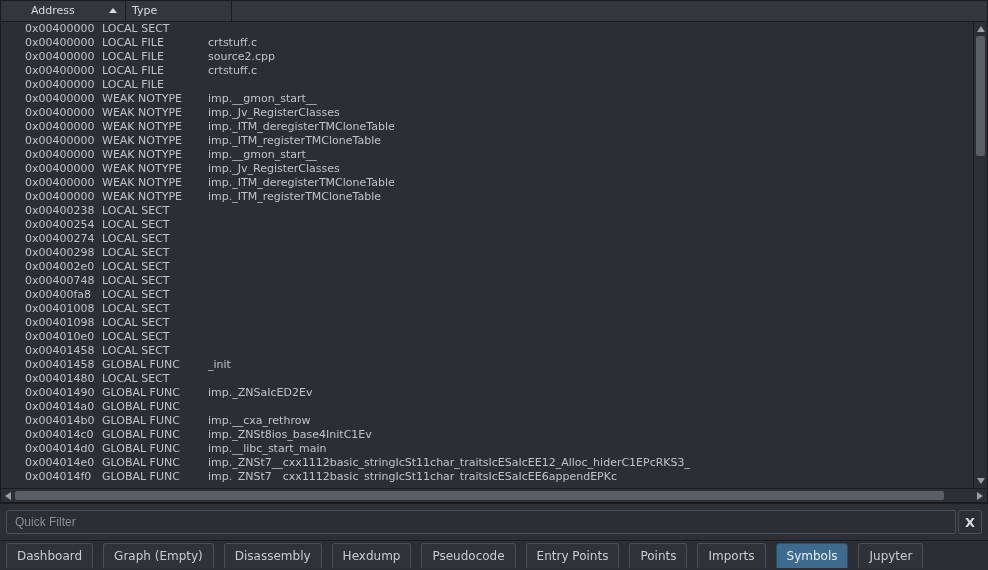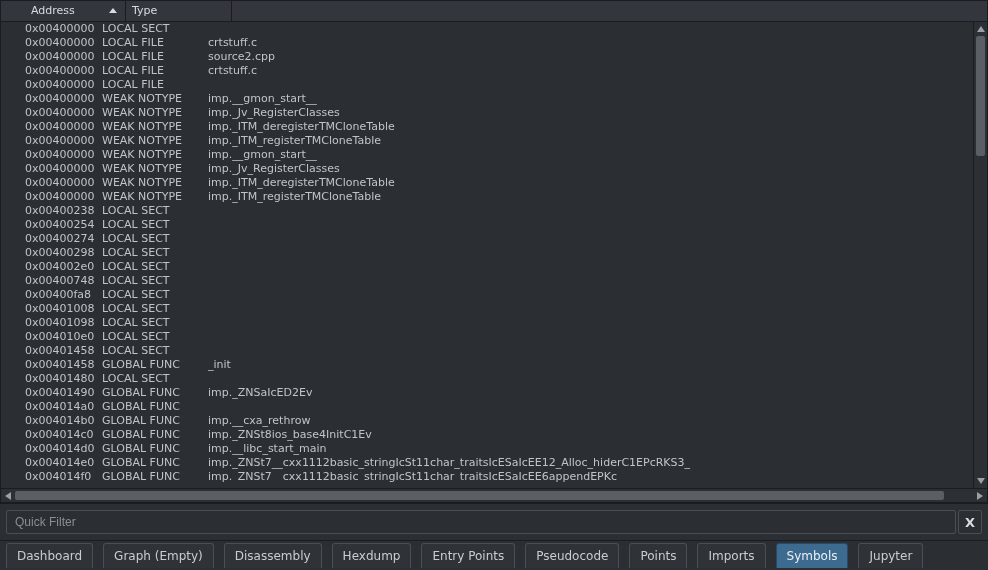--- a/index.html
+++ b/index.html
@@ -404,21 +404,21 @@
   <div class="filter-row">
     <input class="filter-input" type="text" placeholder="Quick Filter" style="">
     <div class="filter-clear">X</div>
   </div>
 
   <div class="tabs" id="tabs">
       <div class="tab">Dashboard</div>
       <div class="tab">Graph (Empty)</div>
       <div class="tab">Disassembly</div>
       <div class="tab">Hexdump</div>
+      <div class="tab">Pseudocode</div>
       <div class="tab">Entry Points</div>
-      <div class="tab">Pseudocode</div>
       <div class="tab">Points</div>
       <div class="tab">Imports</div>
       <div class="tab active">Symbols</div>
       <div class="tab">Jupyter</div>
     </div>
 
 </div>
 
 </body></html>

